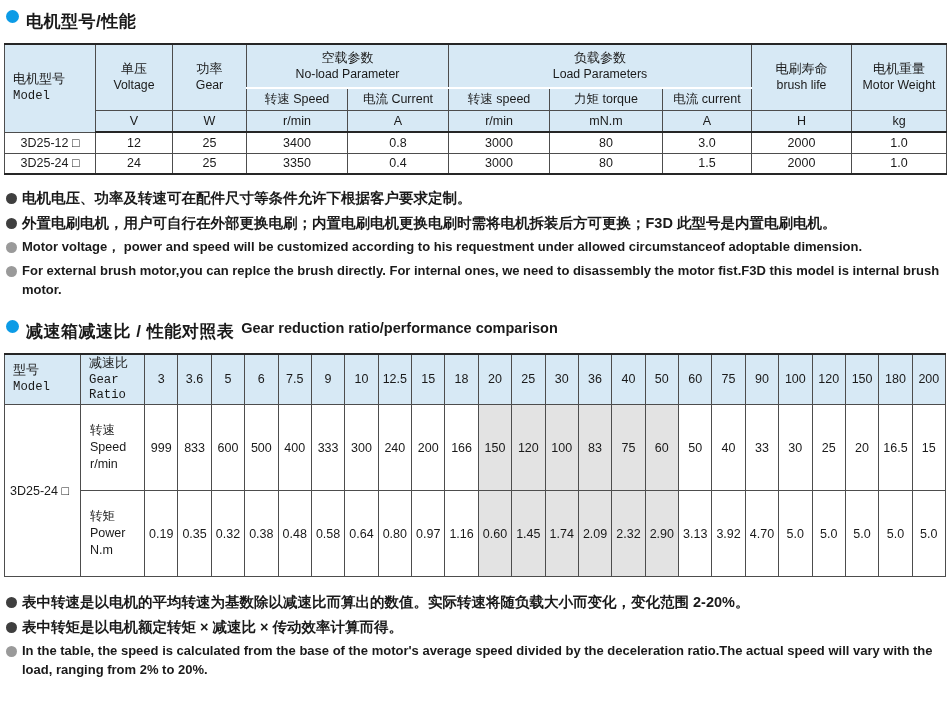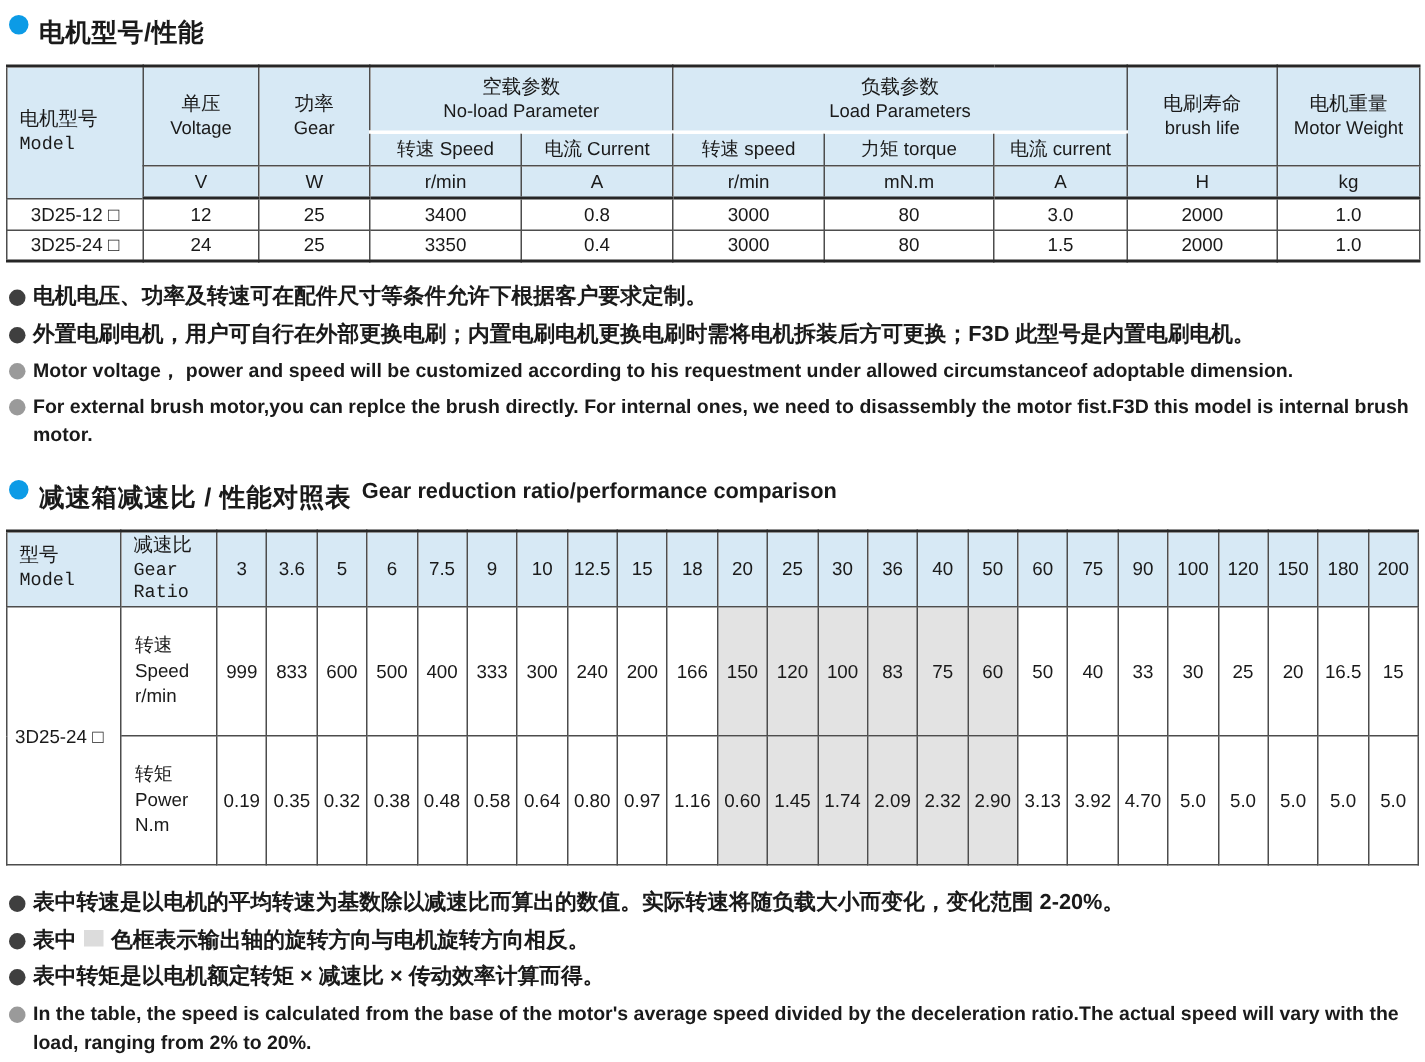--- a/index.html
+++ b/index.html
@@ -287,24 +287,20 @@
   </tbody>
     </table>
 
   <div class="notes notes2">
     <div class="note zh">
       <span class="dot dark"></span>
       <span>表中转速是以电机的平均转速为基数除以减速比而算出的数值。实际转速将随负载大小而变化，变化范围 2-20%。</span>
     </div>
     <div class="note zh">
       <span class="dot dark"></span>
-      <span><span>表中</span><span class="sq"></span><span>色框表示输出轴的旋转方向与电机旋转方向相反。</span></span>
-    </div>
-    <div class="note zh">
-      <span class="dot dark"></span>
       <span>表中转矩是以电机额定转矩 × 减速比 × 传动效率计算而得。</span>
     </div>
     <div class="note en">
       <span class="dot gray"></span>
       <span>In the table, the speed is calculated from the base of the motor's average speed  divided by the deceleration ratio.The actual speed will vary with the load, ranging from 2% to 20%.</span>
     </div>
 
   </div>
 
 </div>

